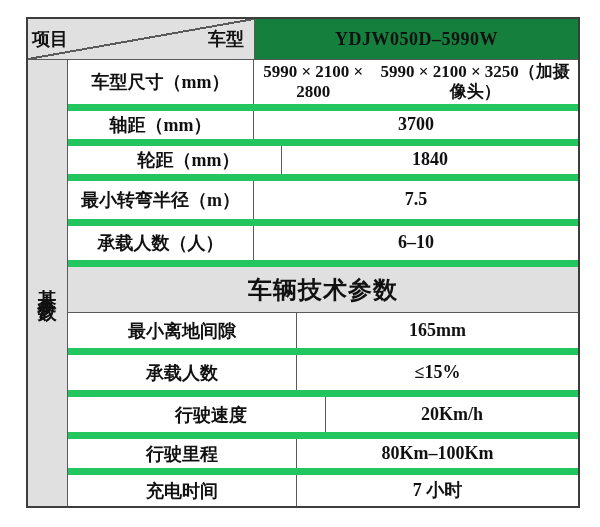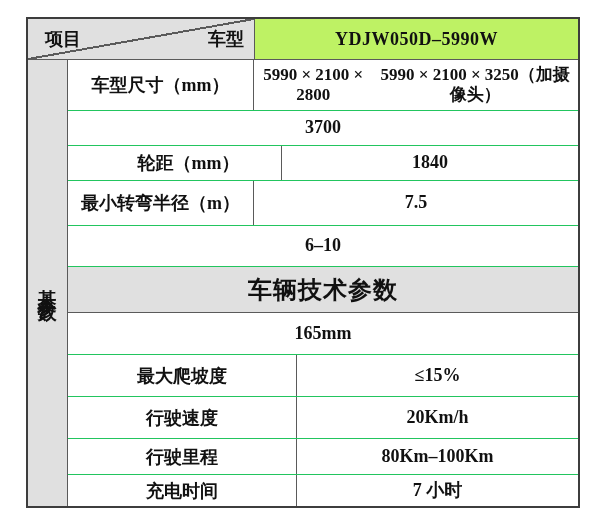--- a/index.html
+++ b/index.html
@@ -43,26 +43,26 @@
     background:
       linear-gradient(to bottom right,
         transparent calc(50% - 1px),
         #5a5a5a calc(50% - 1px),
         #5a5a5a calc(50% + 1px),
         transparent calc(50% + 1px)),
       #e0e0e0;
     display: flex;
     justify-content: space-between;
     align-items: center;
-    padding: 0 10px 0 17px;
+    padding: 0 10px 0 4px;
     font-size: 18px;
   }
   .model-cell {
     flex: 1;
-    background: #bef264;
+    background: #15803d;
     display: flex;
     align-items: center;
     justify-content: center;
     font-size: 18px;
     letter-spacing: 0.5px;
   }
   
   .body-wrap {
     flex: 1;
     display: flex;
@@ -86,21 +86,21 @@
     line-height: 1;
   }
   .rows {
     flex: 1;
     display: flex;
     flex-direction: column;
     min-width: 0;
   }
   .row {
     display: flex;
-    border-bottom: 1px solid #22c55e;
+    border-bottom: 7px solid #22c55e;
     box-sizing: border-box;
   }
   .row:last-child { border-bottom: none; }
   .cell {
     display: flex;
     align-items: center;
     justify-content: center;
     box-sizing: border-box;
     font-size: 18px;
     text-align: center;
@@ -133,21 +133,21 @@
     background: #e0e0e0;
     display: flex;
     align-items: center;
     justify-content: center;
     font-size: 24px;
     box-sizing: border-box;
     letter-spacing: 1px;
   }
   .row.r-t1 { flex: 0 0 42px; }
   .row.r-t2 { flex: 0 0 42px; }
-  .row.r-t3 { flex: 0 0 42px; }
+  .row.r-t3 { flex: 0 0 42px; padding-left: 29px; }
   .row.r-t4 { flex: 0 0 36px; }
   .row.r-t5 { flex: 1; }
 </style>
 </head>
 <body>
 
 <div class="spec-table">
 
   <div class="header-row">
     <div class="diag-cell">
@@ -167,45 +167,48 @@
 
       <div class="row r-dim">
         <div class="cell label">车型尺寸（mm）</div>
         <div class="cell value">
           <div class="vline">5990 × 2100 × 2800</div>
           <div class="vline">5990 × 2100 × 3250（加摄像头）</div>
         </div>
       </div>
 
       <div class="row r-axle">
+        <div class="cell label">轴距（mm）</div>
         <div class="cell value">3700</div>
       </div>
 
       <div class="row r-track">
         <div class="cell label">轮距（mm）</div>
         <div class="cell value">1840</div>
       </div>
 
       <div class="row r-radius">
         <div class="cell label">最小转弯半径（m）</div>
         <div class="cell value">7.5</div>
       </div>
 
       <div class="row r-pass">
+        <div class="cell label">承载人数（人）</div>
         <div class="cell value">6–10</div>
       </div>
 
       <div class="banner-row">车辆技术参数</div>
 
       <div class="row tech r-t1">
+        <div class="cell label">最小离地间隙</div>
         <div class="cell value">165mm</div>
       </div>
 
       <div class="row tech r-t2">
-        <div class="cell label">最大爬坡度</div>
+        <div class="cell label">承载人数</div>
         <div class="cell value">≤15%</div>
       </div>
 
       <div class="row tech r-t3">
         <div class="cell label">行驶速度</div>
         <div class="cell value">20Km/h</div>
       </div>
 
       <div class="row tech r-t4">
         <div class="cell label">行驶里程</div>

